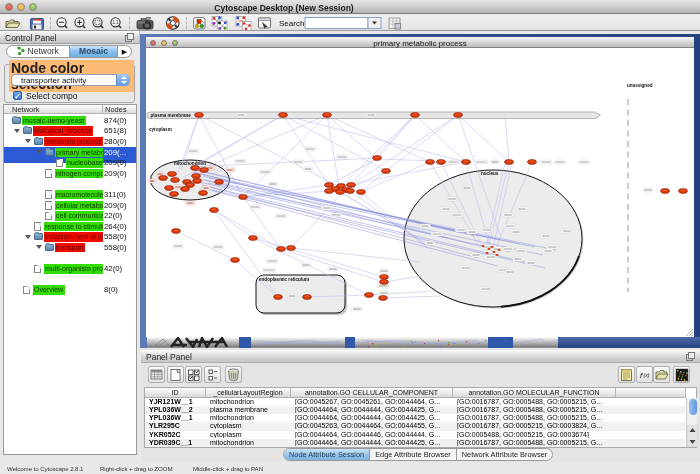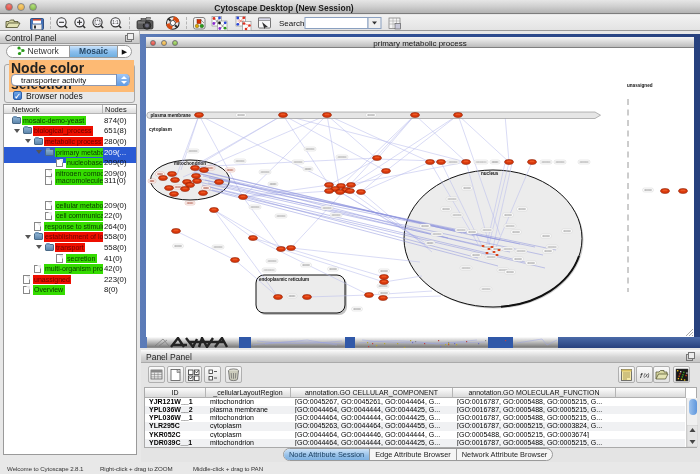--- a/index.html
+++ b/index.html
@@ -174,21 +174,21 @@
           <circle cx="2.5" cy="7.5" r="1.6" fill="#2a9a1a"></circle>
           <path d="M2 2 L6 4.5 L2.5 7.5" stroke="#2a9a1a" stroke-width="0.6" fill="none"></path>
         </svg> Network</div>
       <div class="s2">Mosaic</div>
       <div class="s3">▶</div>
     </div>
 <div class="abs gbox">
       <span class="lg">Node color selection</span>
       <div class="combo">transporter activity<span class="stepper"></span></div>
       <div class="cb">✓</div>
-      <span class="cbl">Browser nodes</span>
+      <span class="cbl">Select compo</span>
     </div>
 <div class="abs list">
 <div class="lhead">
         <span class="c1">Network</span>
         <span class="c2">Nodes</span>
         <span class="dv"></span>
       </div>
 <div class="trow" style="top:10.2px;">
 <div class="fold" style="left:8px;"></div>
 <div class="lab" style="left:17.5px;max-width:81.5px;background:#35dc00;color:#0a3800;">mosaic-demo-yeast</div>
@@ -215,21 +215,21 @@
 <div class="trow" style="top:52.599999999999994px;">
 <div class="file" style="left:52px;"></div>
 <div class="lab" style="left:61.5px;max-width:37.5px;background:#35dc00;color:#0a3800;">nucleobase-</div>
 <div class="num" style="color:#111;">209(0)</div>
 </div>
 <div class="trow" style="top:63.2px;">
 <div class="file" style="left:41px;"></div>
 <div class="lab" style="left:50.5px;max-width:48.5px;background:#35dc00;color:#0a3800;">nitrogen compo</div>
 <div class="num" style="color:#111;">209(0)</div>
 </div>
-<div class="trow" style="top:70px;padding-left:12px;">
+<div class="trow" style="top:84px;padding-left:12px;">
 <div class="file" style="left:41px;"></div>
 <div class="lab" style="left:50.5px;max-width:48.5px;background:#35dc00;color:#0a3800;">macromolecule</div>
 <div class="num" style="color:#111;">311(0)</div>
 </div>
 <div class="trow" style="top:95.0px;">
 <div class="file" style="left:41px;"></div>
 <div class="lab" style="left:50.5px;max-width:48.5px;background:#35dc00;color:#0a3800;">cellular metabol</div>
 <div class="num" style="color:#111;">209(0)</div>
 </div>
 <div class="trow" style="top:105.6px;">
@@ -247,34 +247,24 @@
 <div class="fold" style="left:30px;"></div>
 <div class="lab" style="left:39.5px;max-width:59.5px;background:#ee0e00;color:#6a0400;">establishment of lo</div>
 <div class="num" style="color:#111;">558(0)</div>
 </div>
 <div class="trow" style="top:137.39999999999998px;">
 <div class="arrow" style="left:32px;"></div>
 <div class="fold" style="left:41px;"></div>
 <div class="lab" style="left:50.5px;max-width:48.5px;background:#ee0e00;color:#6a0400;">transport</div>
 <div class="num" style="color:#111;">558(0)</div>
 </div>
-<div class="trow" style="top:147.99999999999997px;">
-<div class="file" style="left:52px;"></div>
-<div class="lab" style="left:61.5px;max-width:37.5px;background:#35dc00;color:#0a3800;">secretion</div>
-<div class="num" style="color:#111;">41(0)</div>
-</div>
 <div class="trow" style="top:158.6px;">
 <div class="file" style="left:30px;"></div>
 <div class="lab" style="left:39.5px;max-width:59.5px;background:#35dc00;color:#0a3800;">multi-organism pro</div>
 <div class="num" style="color:#111;">42(0)</div>
-</div>
-<div class="trow" style="top:169.2px;">
-<div class="file" style="left:19px;"></div>
-<div class="lab" style="left:28.5px;max-width:70.5px;background:#ee0e00;color:#6a0400;">unassigned</div>
-<div class="num" style="color:#111;">223(0)</div>
 </div>
 <div class="trow" style="top:179.79999999999998px;">
 <div class="file" style="left:19px;"></div>
 <div class="lab" style="left:28.5px;max-width:70.5px;background:#35dc00;color:#0a3800;">Overview</div>
 <div class="num" style="color:#111;">8(0)</div>
 </div>
 </div>
   </div>
 <div class="abs win">
 <div class="abs winframe"></div>

